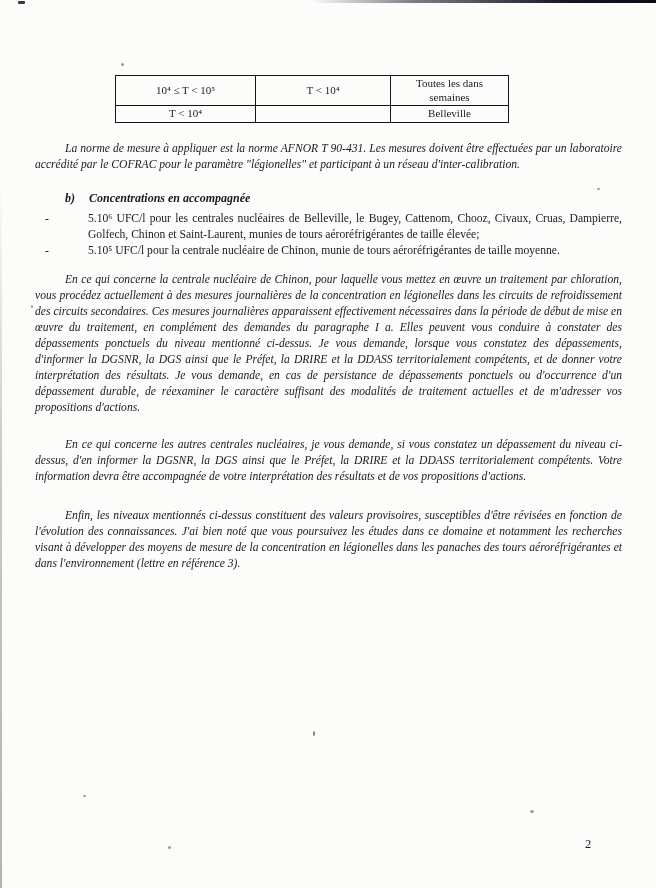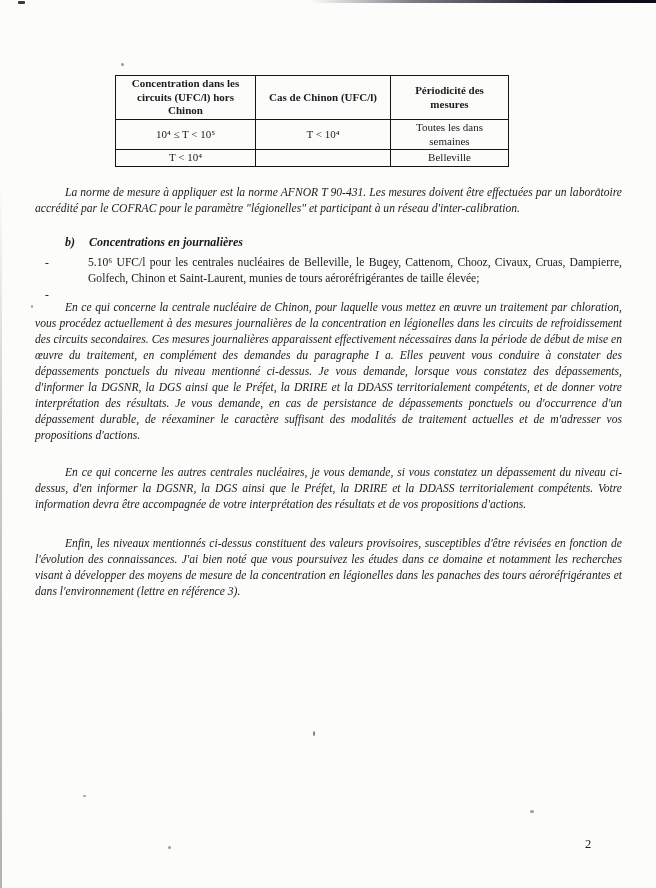--- a/index.html
+++ b/index.html
@@ -150,53 +150,49 @@
 
   <div class="content">
 
     <table class="threshold">
       <colgroup>
         <col class="c1">
           <col class="c2">
           <col class="c3">
       </colgroup>
       <tbody>
-        <tr class="hdr">
-          <th>Concentration dans les circuits (UFC/l) hors Chinon</th>
-          <th>Cas de Chinon (UFC/l)</th>
-          <th>Périodicité des mesures</th>
-        </tr>
         <tr class="r2">
           <td>10⁴ ≤ T &lt; 10⁵</td>
           <td>T &lt;  10⁴</td>
           <td>Toutes les dans semaines</td>
         </tr>
         <tr class="r3">
           <td>T &lt; 10⁴</td>
           <td></td>
           <td>Belleville</td>
         </tr>
       </tbody>
     </table>
 
     <p class="body-par p-norme">La norme de mesure à appliquer est la norme AFNOR T 90-431. Les mesures doivent être effectuées par un laboratoire accrédité par le COFRAC pour le paramètre "légionelles" et participant à un réseau d'inter-calibration.</p>
 
 
     <div class="section-heading">
-      <span class="sec-label">b)</span><span>Concentrations en journalières</span>
+      <span class="sec-label">b)</span><span>Concentrations en accompagnée</span>
     </div>
 
 
     <ul class="level-list">
       <li>
         <span class="dash">-</span>
         <span>5.10⁶ UFC/l pour les centrales nucléaires de Belleville, le Bugey, Cattenom, Chooz, Civaux, Cruas, Dampierre, Golfech, Chinon et Saint-Laurent, munies de tours aéroréfrigérantes de taille élevée;</span>
       </li>
       <li>
         <span class="dash">-</span>
+        <span>5.10⁵ UFC/l pour la centrale nucléaire de Chinon, munie de tours aéroréfrigérantes de taille moyenne.</span>
       </li>
     </ul>
 
     <p class="body-par p-chinon">En ce qui concerne la centrale nucléaire de Chinon, pour laquelle vous mettez en œuvre un traitement par chloration, vous procédez actuellement à des mesures journalières de la concentration en légionelles dans les circuits de refroidissement des circuits secondaires. Ces mesures journalières apparaissent effectivement nécessaires dans la période de début de mise en œuvre du traitement, en complément des demandes du paragraphe I a. Elles peuvent vous conduire à constater des dépassements ponctuels du niveau mentionné ci-dessus. Je vous demande, lorsque vous constatez des dépassements, d'informer la DGSNR, la DGS ainsi que le Préfet, la DRIRE et la DDASS territorialement compétents, et de donner votre interprétation des résultats. Je vous demande, en cas de persistance de dépassements ponctuels ou d'occurrence d'un dépassement durable, de réexaminer le caractère suffisant des modalités de traitement actuelles et de m'adresser vos propositions d'actions.</p>
 
     <p class="body-par p-autres">En ce qui concerne les autres centrales nucléaires, je vous demande, si vous constatez un dépassement du niveau ci-dessus, d'en informer la DGSNR, la DGS ainsi que le Préfet, la DRIRE et la DDASS territorialement compétents. Votre information devra être accompagnée de votre interprétation des résultats et de vos propositions d'actions.</p>
 
     <p class="body-par p-enfin">Enfin, les niveaux mentionnés ci-dessus constituent des valeurs provisoires, susceptibles d'être révisées en fonction de l'évolution des connaissances. J'ai bien noté que vous poursuivez les études dans ce domaine et notamment les recherches visant à développer des moyens de mesure de la concentration en légionelles dans les panaches des tours aéroréfrigérantes et dans l'environnement (lettre en référence 3).</p>
 
   </div>

